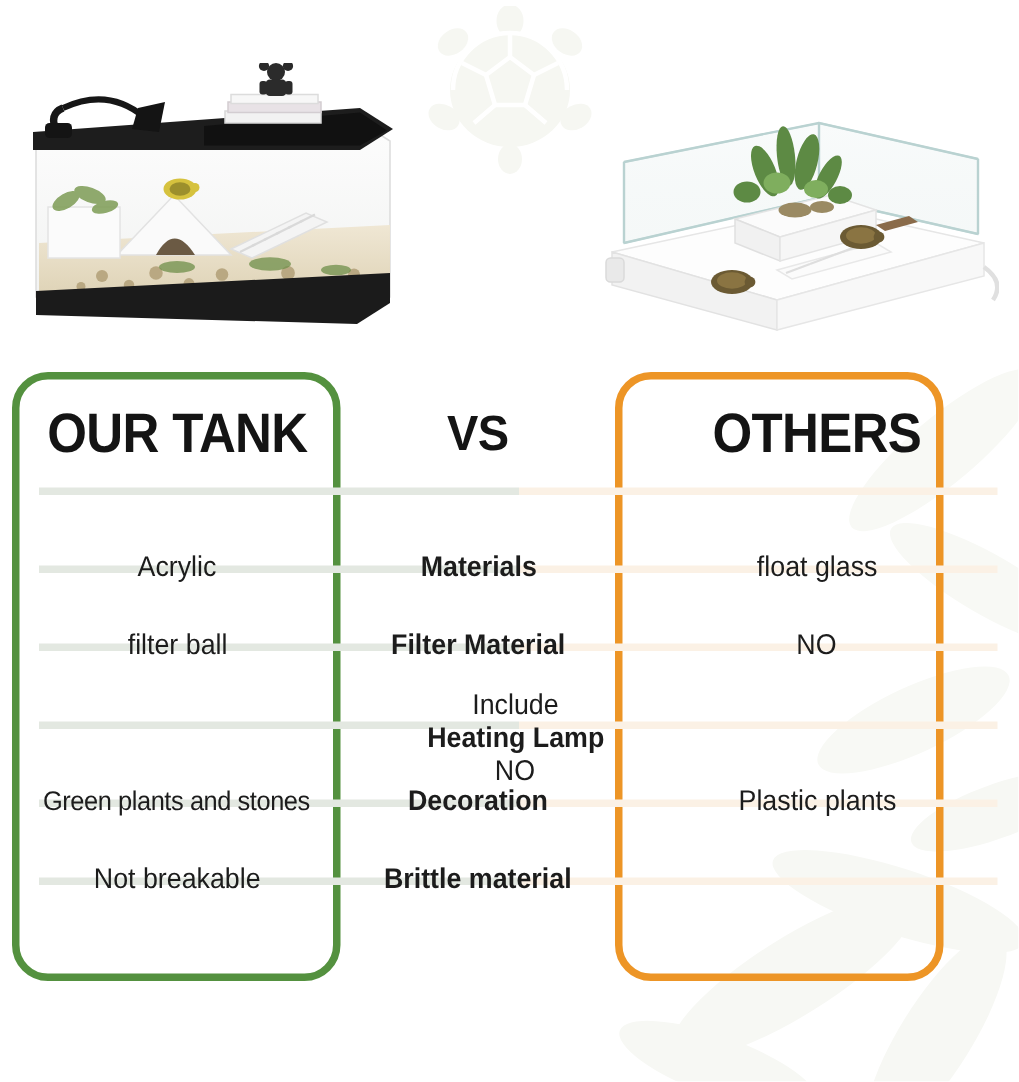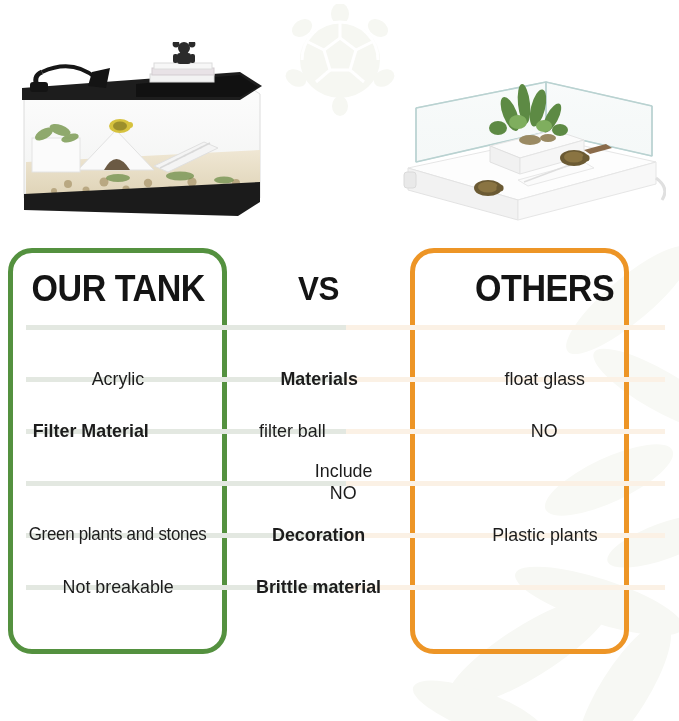--- a/index.html
+++ b/index.html
@@ -390,35 +390,38 @@
         </div>
         <div class="cell cell-middle">
           <span class="data-text mid">Materials</span>
         </div>
         <div class="cell cell-right">
           <span class="data-text">float glass</span>
         </div>
       </div>
 
       <div class="row" style="top:162px;height:45px;">
+        <div class="cell cell-left">
+          <span class="data-text">filter ball</span>
+        </div>
         <div class="cell cell-middle">
           <span class="data-text mid">Filter Material</span>
-        </div>
-        <div class="cell cell-left">
-          <span class="data-text">filter ball</span>
         </div>
         <div class="cell cell-right">
           <span class="data-text">NO</span>
         </div>
       </div>
 
       <div class="row" style="top:214px;height:45px;flex-direction:column;">
         <div class="cell cell-left">
           <span class="data-text">Include</span>
         </div>
+        <div class="cell cell-middle">
+          <span class="data-text mid">Heating Lamp</span>
+        </div>
         <div class="cell cell-right">
           <span class="data-text">NO</span>
         </div>
       </div>
 
       <div class="row" style="top:266px;height:45px;">
         <div class="cell cell-left">
           <span class="data-text tight">Green plants and stones</span>
         </div>
         <div class="cell cell-middle">

